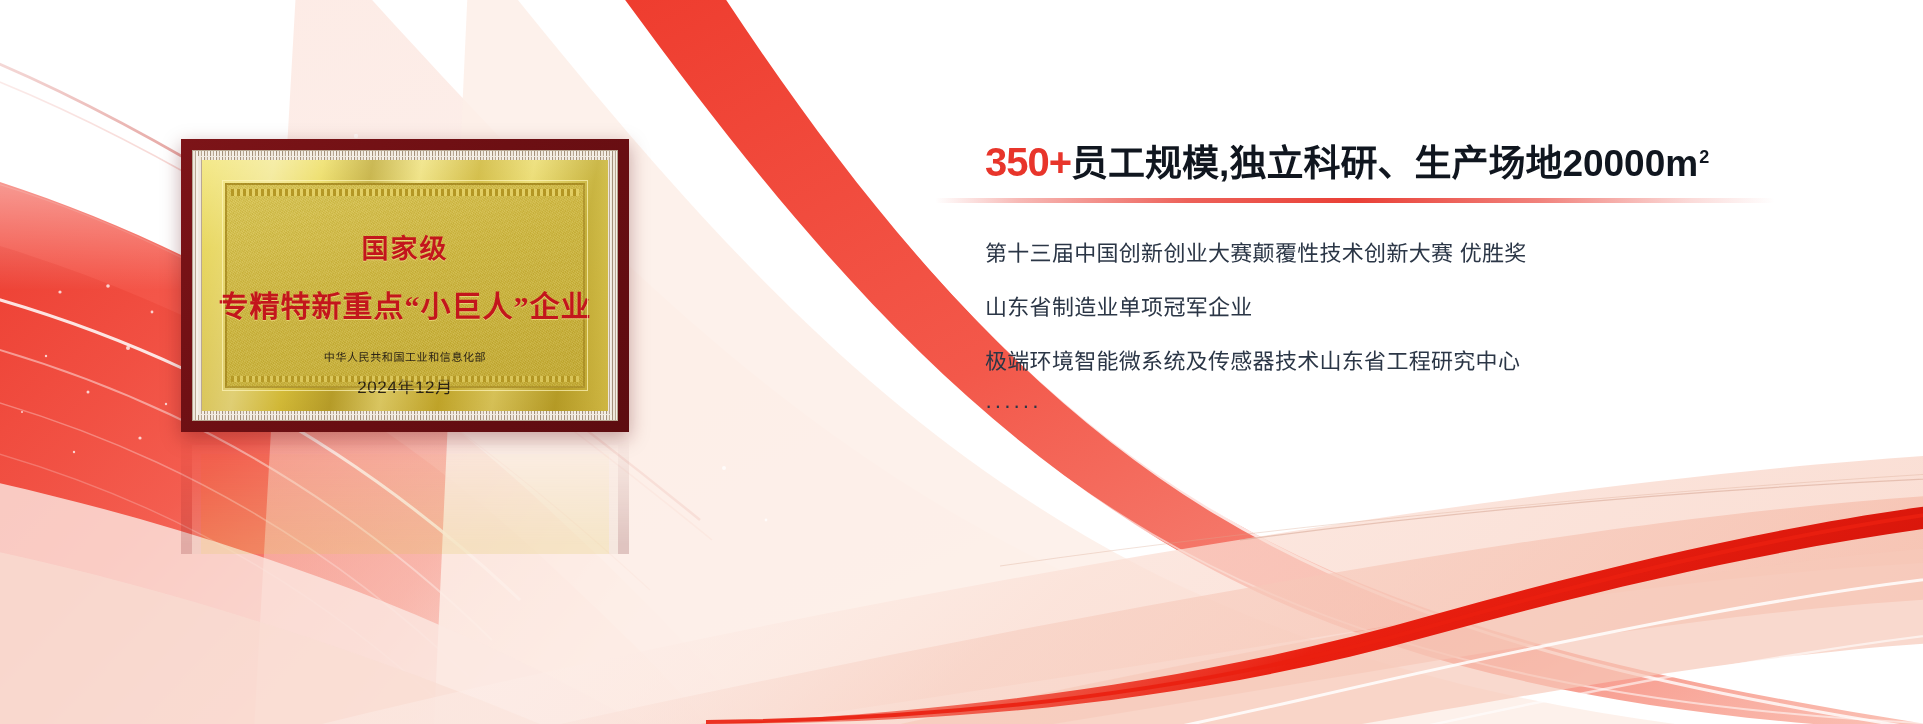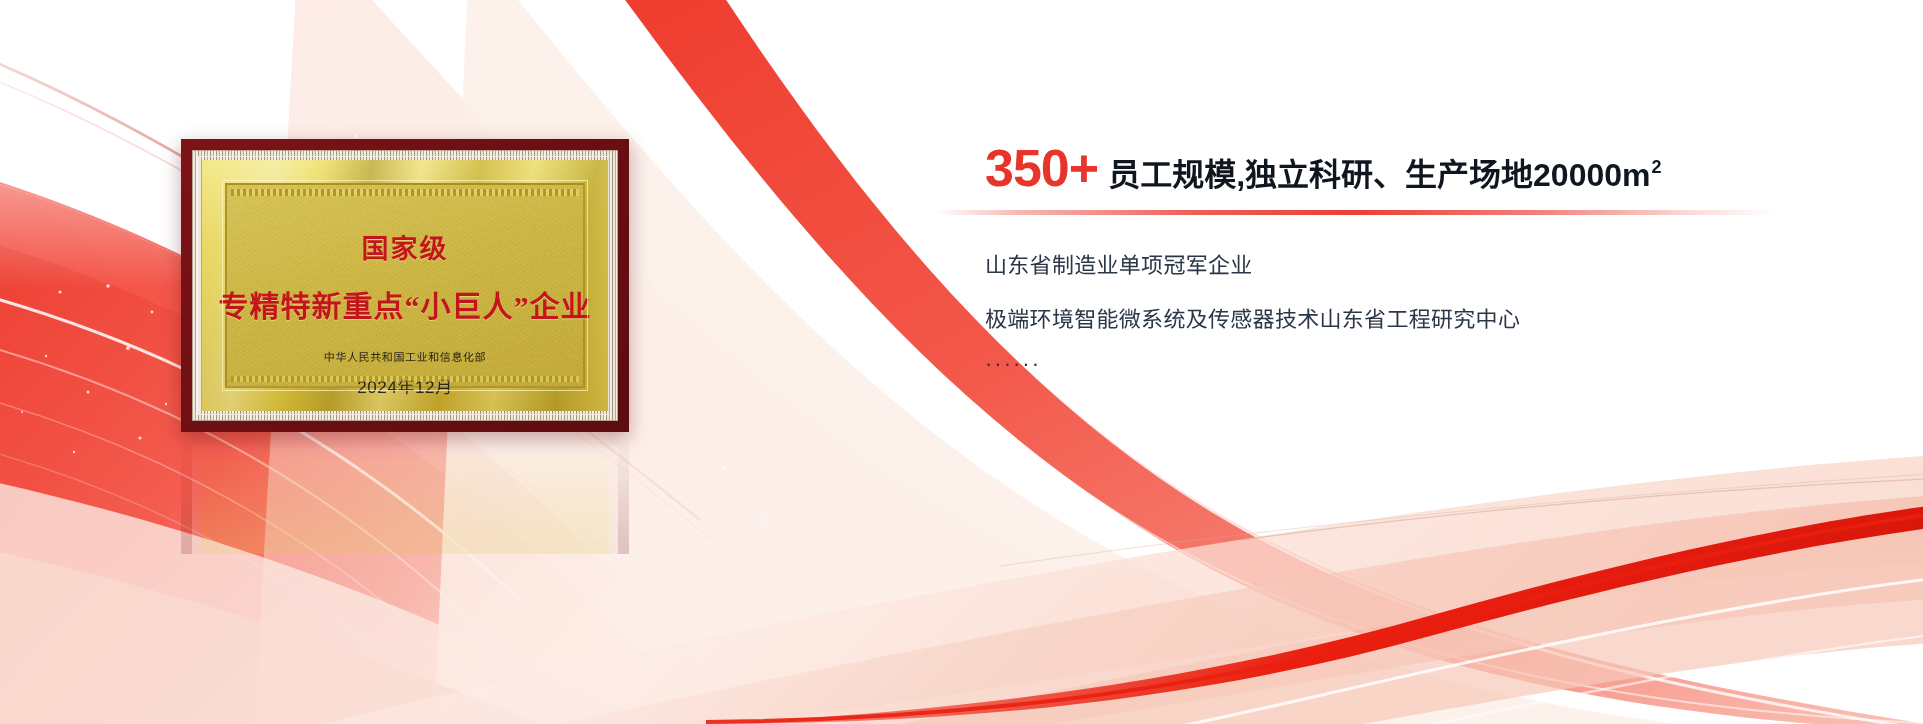--- a/index.html
+++ b/index.html
@@ -208,31 +208,31 @@
 
   #headline {
     display: flex;
     align-items: baseline;
     white-space: nowrap;
     line-height: 1;
   }
   #headline-number {
     font-family: "Liberation Sans", "DejaVu Sans", sans-serif;
     font-weight: bold;
-    font-size: 52px;
+    font-size: 40px;
     color: #e8352b;
     letter-spacing: -1px;
   }
   #headline-text {
     font-family: "Liberation Sans", "DejaVu Sans", sans-serif;
     font-weight: bold;
-    font-size: 32px;
+    font-size: 37px;
     color: #10161f;
     letter-spacing: 0px;
-    margin-left: 10px;
+    margin-left: 0;
   }
   #headline-sup {
     font-family: "Liberation Sans", "DejaVu Sans", sans-serif;
     font-weight: bold;
     font-size: 18px;
     color: #10161f;
     vertical-align: super;
     position: relative;
     top: -13px;
     left: 1px;
@@ -439,20 +439,21 @@
 
     <div id="headline">
       <span id="headline-number">350+</span>
       <span id="headline-text">员工规模,独立科研、生产场地20000m</span>
       <span id="headline-sup">2</span>
     </div>
 
     <div id="headline-rule"></div>
 
     <ul id="honor-list">
+      <li class="honor-item">第十三届中国创新创业大赛颠覆性技术创新大赛 优胜奖</li>
       <li class="honor-item">山东省制造业单项冠军企业</li>
       <li class="honor-item">极端环境智能微系统及传感器技术山东省工程研究中心</li>
       <li id="honor-ellipsis">······</li>
     </ul>
 
   </div>
 
 </div>
 
 </body></html>

